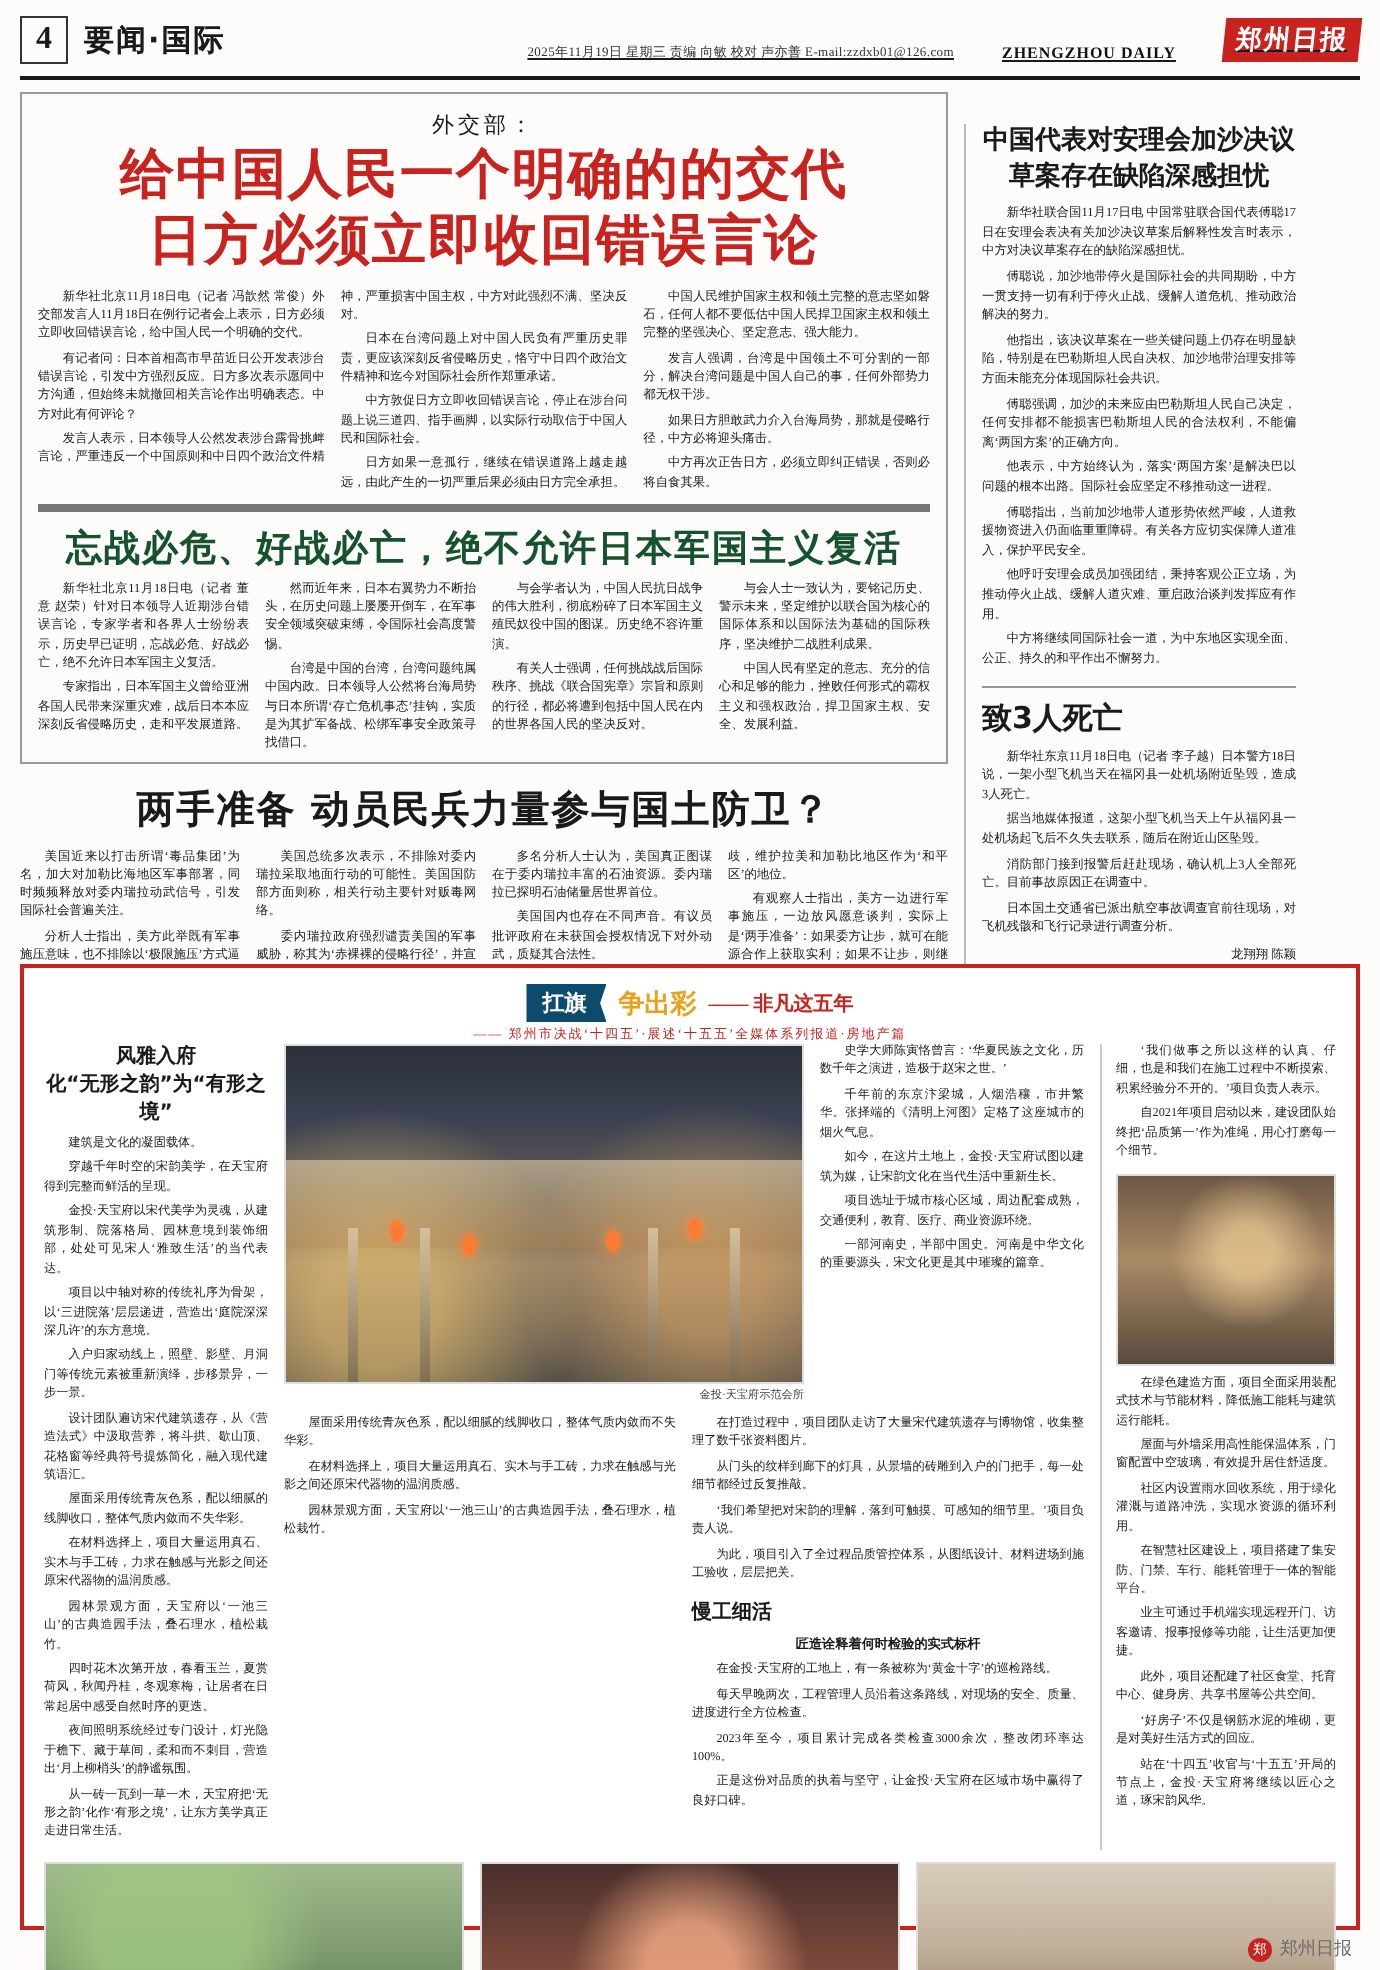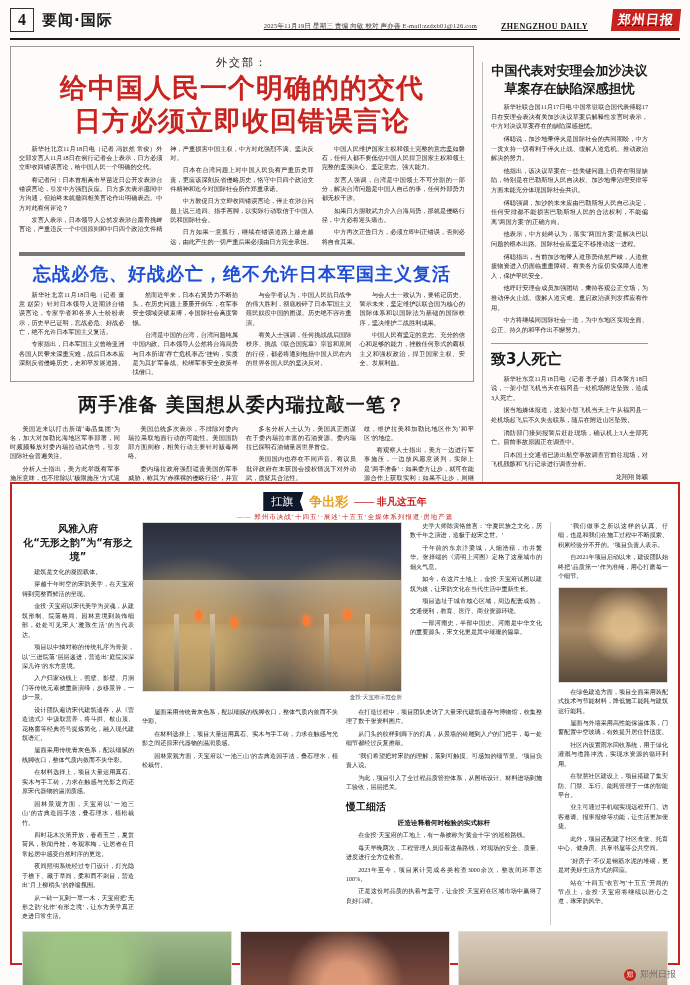--- a/index.html
+++ b/index.html
@@ -60,21 +60,21 @@
     font-size:27px; line-height:1.22; letter-spacing:1px;
     font-family:"DejaVu Sans", sans-serif;
     margin:2px 0 6px 0;
   }
   .cols3 { column-count:3; column-gap:8px; font-size:6.2px; line-height:1.5; text-align:justify; margin-top:4px;}
   .cols3 p { margin:0 0 3px 0; text-indent:2em; }
   .rule-dbl { border-top:1px solid #777; border-bottom:3px solid #777; height:3px; margin:6px 0; }
 
   .sub-headline {
     text-align:center; font-weight:bold; font-size:18px;
-    letter-spacing:1px; color:#1d4ed8; margin:4px 0 4px 0;
+    letter-spacing:1px; color:#14532d; margin:4px 0 4px 0;
     font-family:"DejaVu Sans", sans-serif;
   }
   .mid-title {
     text-align:center; font-weight:bold; font-size:19px;
     margin:10px 0 6px 0; letter-spacing:1px;
     font-family:"DejaVu Sans", sans-serif;
   }
   .cols4 { column-count:4; column-gap:8px; font-size:6.2px; line-height:1.5; text-align:justify;}
   .cols4 p { margin:0 0 3px 0; text-indent:2em; }
 
@@ -86,21 +86,21 @@
   .r-sign { font-size:6.2px; text-align:right; margin-top:4px; }
 
   
   .feature {
     position:absolute; left:10px; right:10px; top:482px; bottom:20px;
     border:2px solid #c9231f; padding:8px 10px;
     background:#fff;
   }
   .flag-row { display:flex; align-items:center; justify-content:center; gap:6px; }
   .flag-badge {
-    background:#0f172a; color:#fff; font-size:11px; font-weight:normal;
+    background:#0c4a6e; color:#fff; font-size:11px; font-weight:bold;
     padding:2px 10px 2px 8px; font-family:"DejaVu Sans", sans-serif;
     clip-path: polygon(0 0, 100% 0, 92% 50%, 100% 100%, 0 100%);
   }
   .flag-yellow { color:#e8a11c; font-size:13px; font-weight:bold; font-family:"DejaVu Sans", sans-serif;}
   .flag-tail { font-size:10px; font-weight:bold; color:#c9231f; }
   .flag-sub { text-align:center; font-size:6.5px; color:#c9231f; letter-spacing:1px; margin-top:2px;}
 
   .feature-title {
     text-align:center; font-size:25px; font-weight:bold;
     letter-spacing:2px; margin:7px 0 8px 0;
@@ -218,21 +218,21 @@
           <p>专家指出，日本军国主义曾给亚洲各国人民带来深重灾难，战后日本本应深刻反省侵略历史，走和平发展道路。</p>
           <p>然而近年来，日本右翼势力不断抬头，在历史问题上屡屡开倒车，在军事安全领域突破束缚，令国际社会高度警惕。</p>
           <p>台湾是中国的台湾，台湾问题纯属中国内政。日本领导人公然将台海局势与日本所谓‘存亡危机事态’挂钩，实质是为其扩军备战、松绑军事安全政策寻找借口。</p>
           <p>与会学者认为，中国人民抗日战争的伟大胜利，彻底粉碎了日本军国主义殖民奴役中国的图谋。历史绝不容许重演。</p>
           <p>有关人士强调，任何挑战战后国际秩序、挑战《联合国宪章》宗旨和原则的行径，都必将遭到包括中国人民在内的世界各国人民的坚决反对。</p>
           <p>与会人士一致认为，要铭记历史、警示未来，坚定维护以联合国为核心的国际体系和以国际法为基础的国际秩序，坚决维护二战胜利成果。</p>
           <p>中国人民有坚定的意志、充分的信心和足够的能力，挫败任何形式的霸权主义和强权政治，捍卫国家主权、安全、发展利益。</p>
         </div>
       </div>
 
-      <div class="mid-title">两手准备  美国想从委内瑞拉敲一笔？</div>
+      <div class="mid-title">两手准备  动员民兵力量参与国土防卫？</div>
       <div class="cols4">
         <p>美国近来以打击所谓‘毒品集团’为名，加大对加勒比海地区军事部署，同时频频释放对委内瑞拉动武信号，引发国际社会普遍关注。</p>
         <p>分析人士指出，美方此举既有军事施压意味，也不排除以‘极限施压’方式逼迫委方在石油等资源领域作出让步，从而‘敲一笔’。</p>
         <p>11月中旬以来，美军在加勒比海域的军事活动明显升级，包括派遣航母打击群、部署战机和两栖攻击舰等，形成对委内瑞拉的直接威慑。</p>
         <p>美国总统多次表示，不排除对委内瑞拉采取地面行动的可能性。美国国防部方面则称，相关行动主要针对贩毒网络。</p>
         <p>委内瑞拉政府强烈谴责美国的军事威胁，称其为‘赤裸裸的侵略行径’，并宣布在全国范围内开展大规模军事演习，动员民兵力量参与国土防卫。</p>
         <p>委内瑞拉总统呼吁国际社会关注美国在加勒比地区的军事集结，强调委内瑞拉人民有决心捍卫国家主权和领土完整。</p>
         <p>多名分析人士认为，美国真正图谋在于委内瑞拉丰富的石油资源。委内瑞拉已探明石油储量居世界首位。</p>
         <p>美国国内也存在不同声音。有议员批评政府在未获国会授权情况下对外动武，质疑其合法性。</p>
         <p>国际危机组织的研究人员指出，军事打击难以解决毒品问题，反而可能引发地区动荡和新一轮移民潮。</p>

